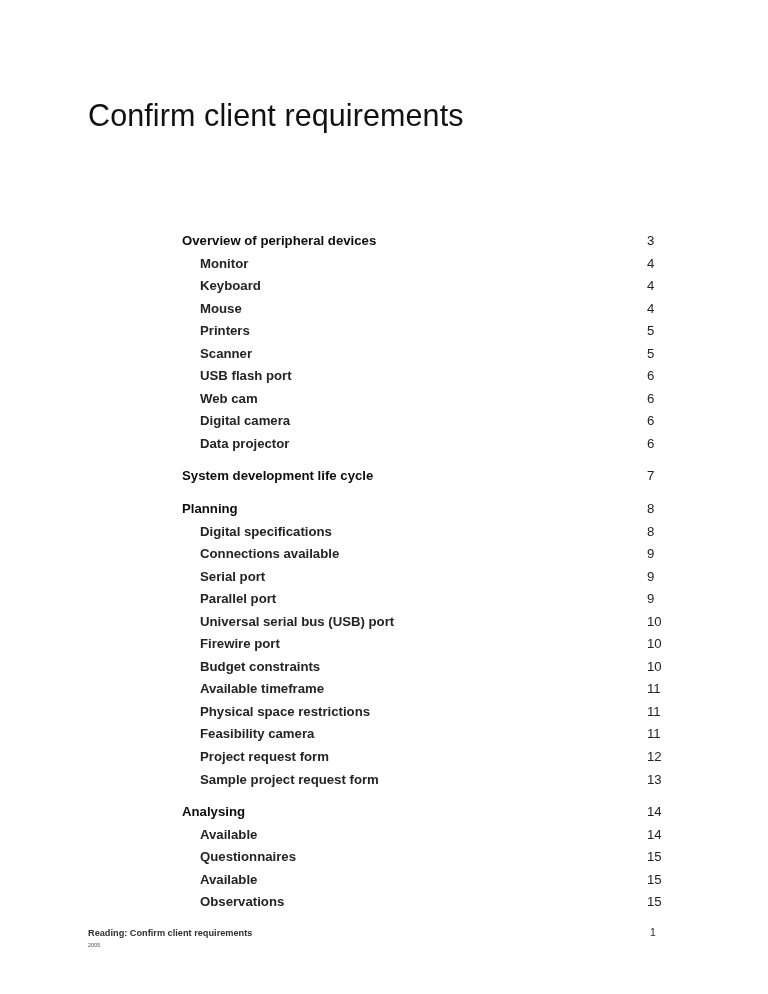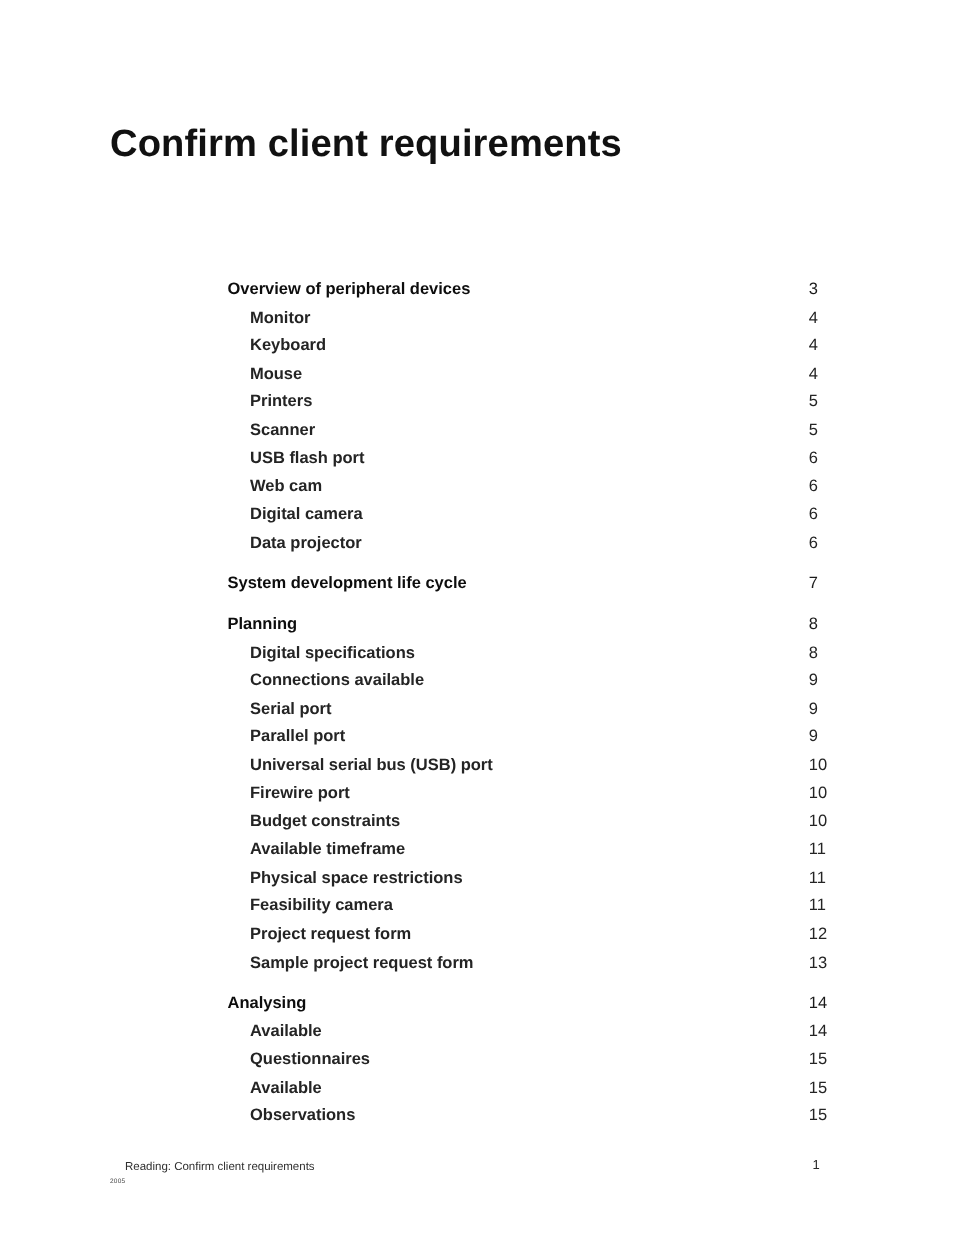--- a/index.html
+++ b/index.html
@@ -18,21 +18,21 @@
     color: #1a1a1a;
     -webkit-font-smoothing: antialiased;
   }
 
   
   .doc-title {
     position: absolute;
     left: 88px;
     top: 78px;
     font-size: 30.5px;
-    font-weight: 700;
+    font-weight: 400;
     letter-spacing: 0.1px;
     line-height: 1.15;
     color: #111111;
     white-space: nowrap;
   }
 
   
   .toc {
     position: absolute;
     left: 0;
@@ -42,21 +42,21 @@
   .toc-row {
     position: relative;
     height: 22.55px;
     line-height: 22.55px;
     white-space: nowrap;
   }
   .toc-row.level-1 {
     margin-top: 10px;
   }
   .toc-row.level-1:first-child {
-    margin-top: 0;
+    margin-top: 10px;
   }
   .toc-label {
     position: absolute;
     top: 0;
     font-size: 13.2px;
     color: #1d1d1d;
   }
   .level-1 .toc-label {
     left: 182px;
     font-weight: 700;
@@ -85,24 +85,23 @@
     left: 0;
     bottom: 0;
     width: 768px;
     height: 74px;
   }
   .footer-text {
     position: absolute;
     left: 88px;
     top: 8px;
     font-size: 9.2px;
-    font-weight: 400;
+    font-weight: 700;
     color: #303030;
     white-space: nowrap;
-    margin-left: 12px;
   }
   .footer-year {
     position: absolute;
     left: 88px;
     top: 22px;
     font-size: 5.2px;
     font-weight: 400;
     color: #4a4a4a;
     letter-spacing: 0.2px;
   }

